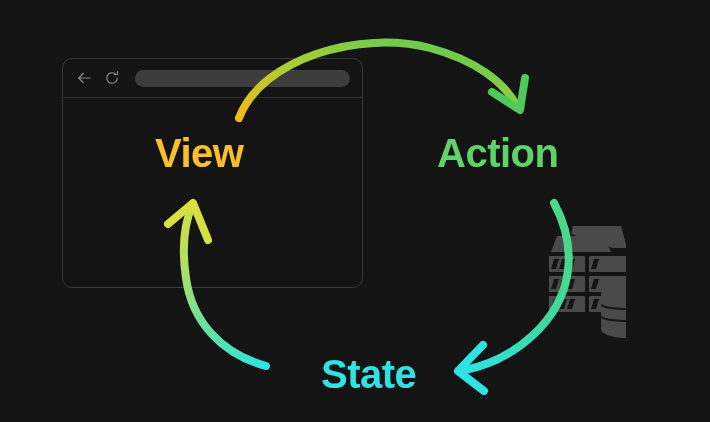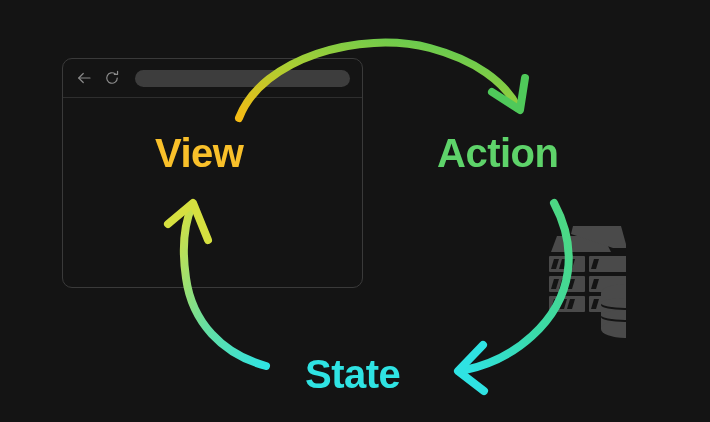--- a/index.html
+++ b/index.html
@@ -73,21 +73,21 @@
     left: 155px;
     top: 131px;
     color: #f9c02a;
   }
   #label-action {
     left: 437px;
     top: 131px;
     color: #5ed36a;
   }
   #label-state {
-    left: 305px;
+    left: 321px;
     top: 352px;
     color: #2fe3e3;
   }
 
   
   #arrows {
     position: absolute;
     left: 0; top: 0;
     width: 710px;
     height: 422px;

